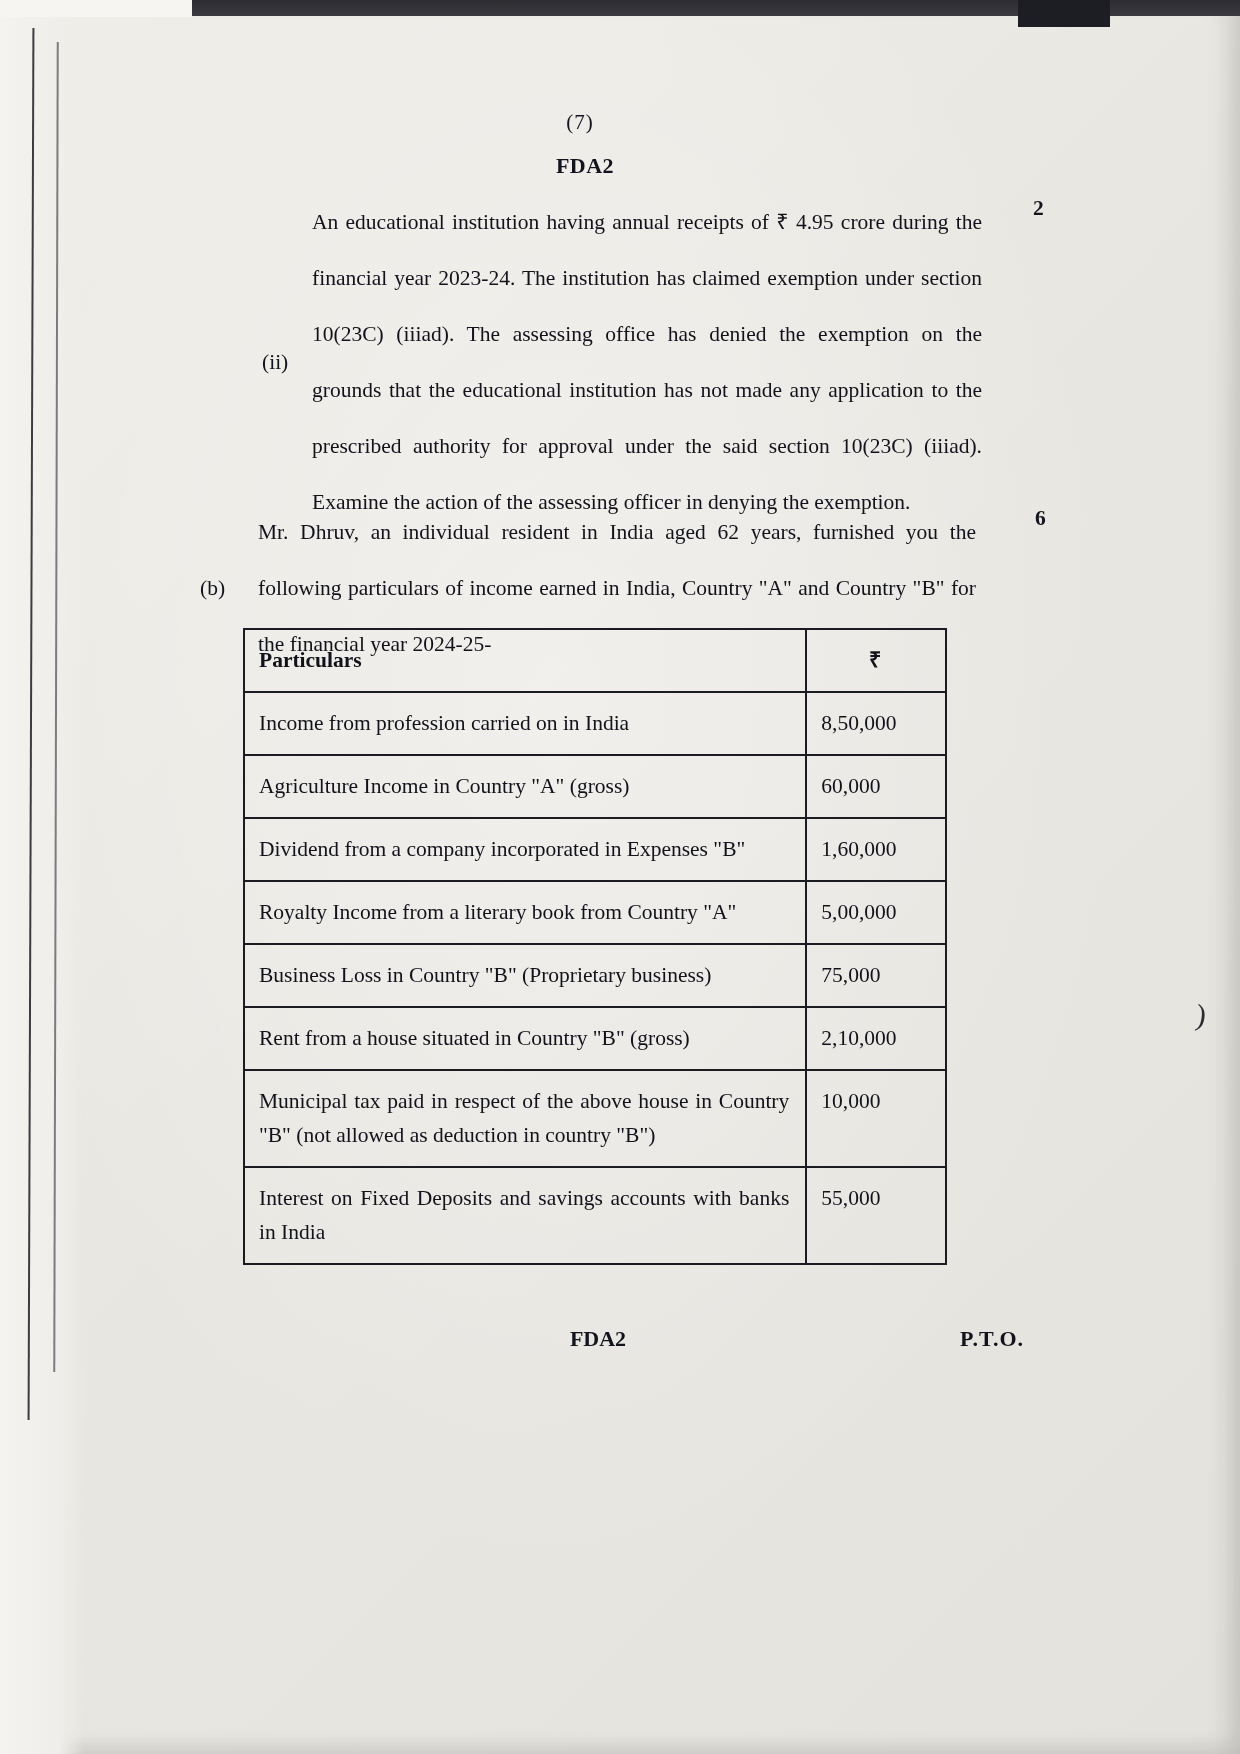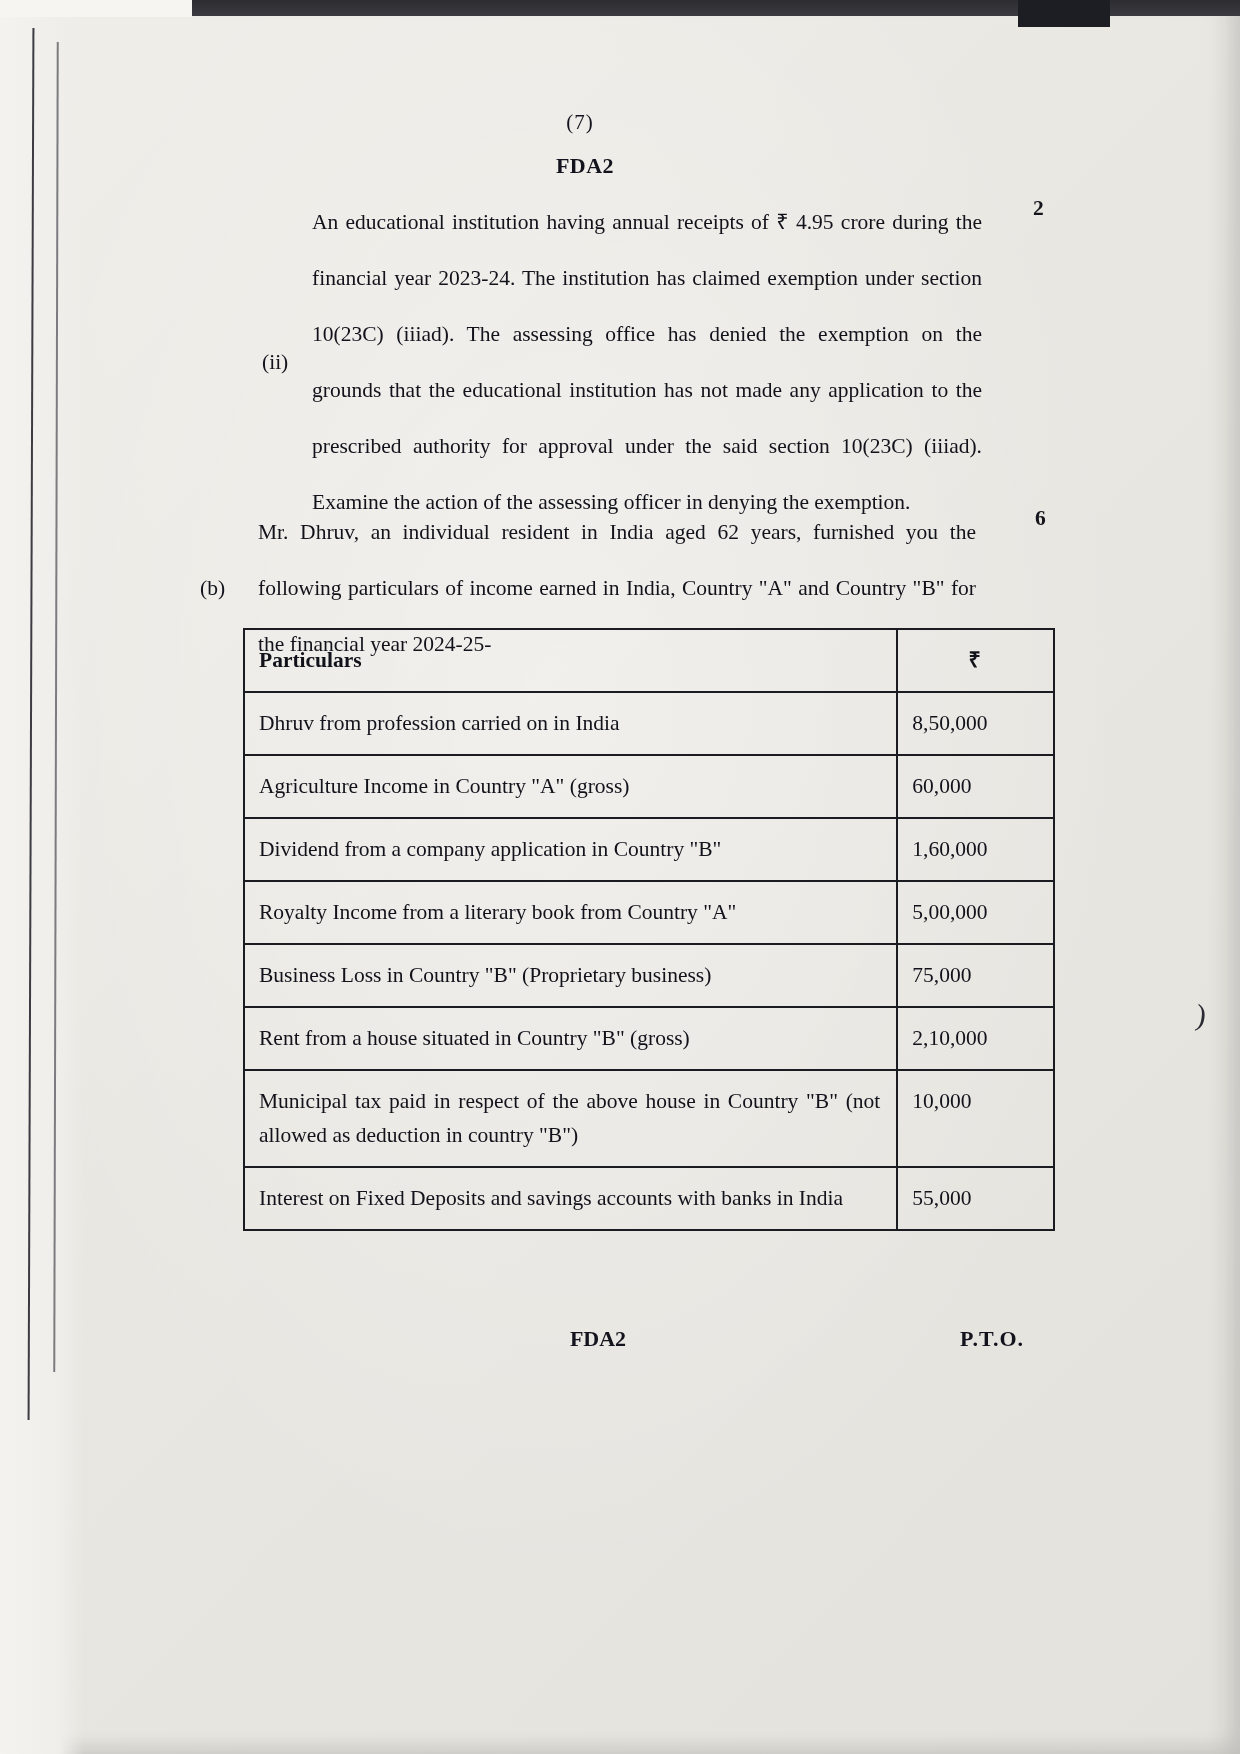--- a/index.html
+++ b/index.html
@@ -69,21 +69,21 @@
     text-align: justify; color: #12121b;
   }
   .marks {
     position: absolute; font-size: 21.5px; font-weight: bold; color: #15151e;
   }
   .marks-ii { left: 1033px; top: 196px; }
   .marks-b  { left: 1035px; top: 506px; }
   
   table.income {
     position: absolute; left: 243px; top: 628px;
-    border-collapse: collapse; width: 812px;
+    border-collapse: collapse; width: 704px;
     background: transparent;
     border-radius: 17px;
   }
   table.income td {
     border: 2px solid #1b1b22;
     font-size: 21.5px; line-height: 34px;
     padding: 13px 16px 14px 14px;
     vertical-align: middle;
     color: #12121b;
   }
@@ -129,29 +129,29 @@
   </div>
   <div class="marks marks-b">6</div>
 
   <table class="income">
     <tbody>
       <tr class="head">
         <td class="particulars">Particulars</td>
         <td class="amount">₹</td>
       </tr>
       <tr>
-        <td class="particulars">Dhruv from profession carried on in India</td>
+        <td class="particulars">Income from profession carried on in India</td>
         <td class="amount">8,50,000</td>
       </tr>
       <tr>
         <td class="particulars">Agriculture Income in Country "A" (gross)</td>
         <td class="amount">60,000</td>
       </tr>
       <tr>
-        <td class="particulars">Dividend from a company application in Country "B"</td>
+        <td class="particulars">Dividend from a company incorporated in Expenses "B"</td>
         <td class="amount">1,60,000</td>
       </tr>
       <tr>
         <td class="particulars">Royalty Income from a literary book from Country "A"</td>
         <td class="amount">5,00,000</td>
       </tr>
       <tr>
         <td class="particulars">Business Loss in Country "B" (Proprietary business)</td>
         <td class="amount">75,000</td>
       </tr>

